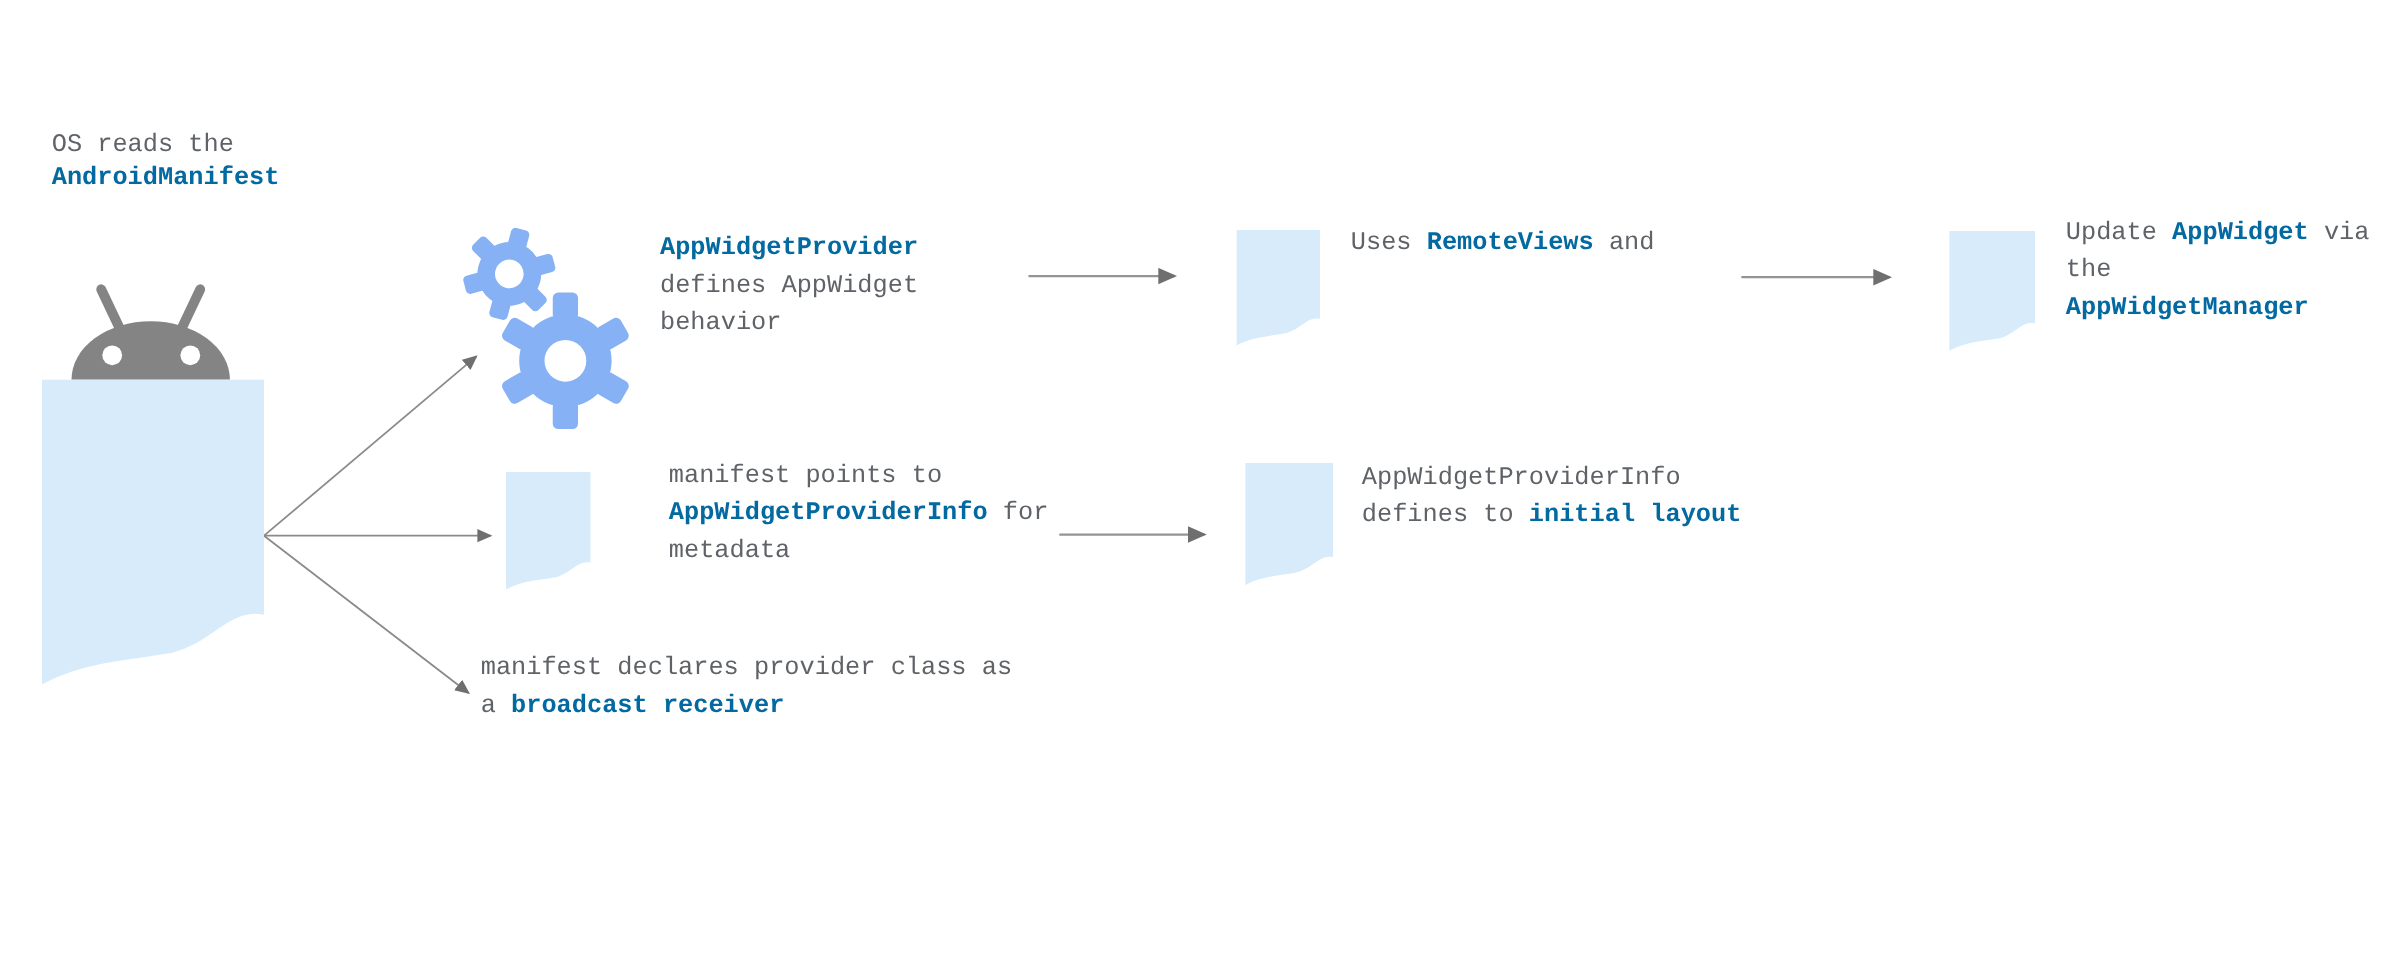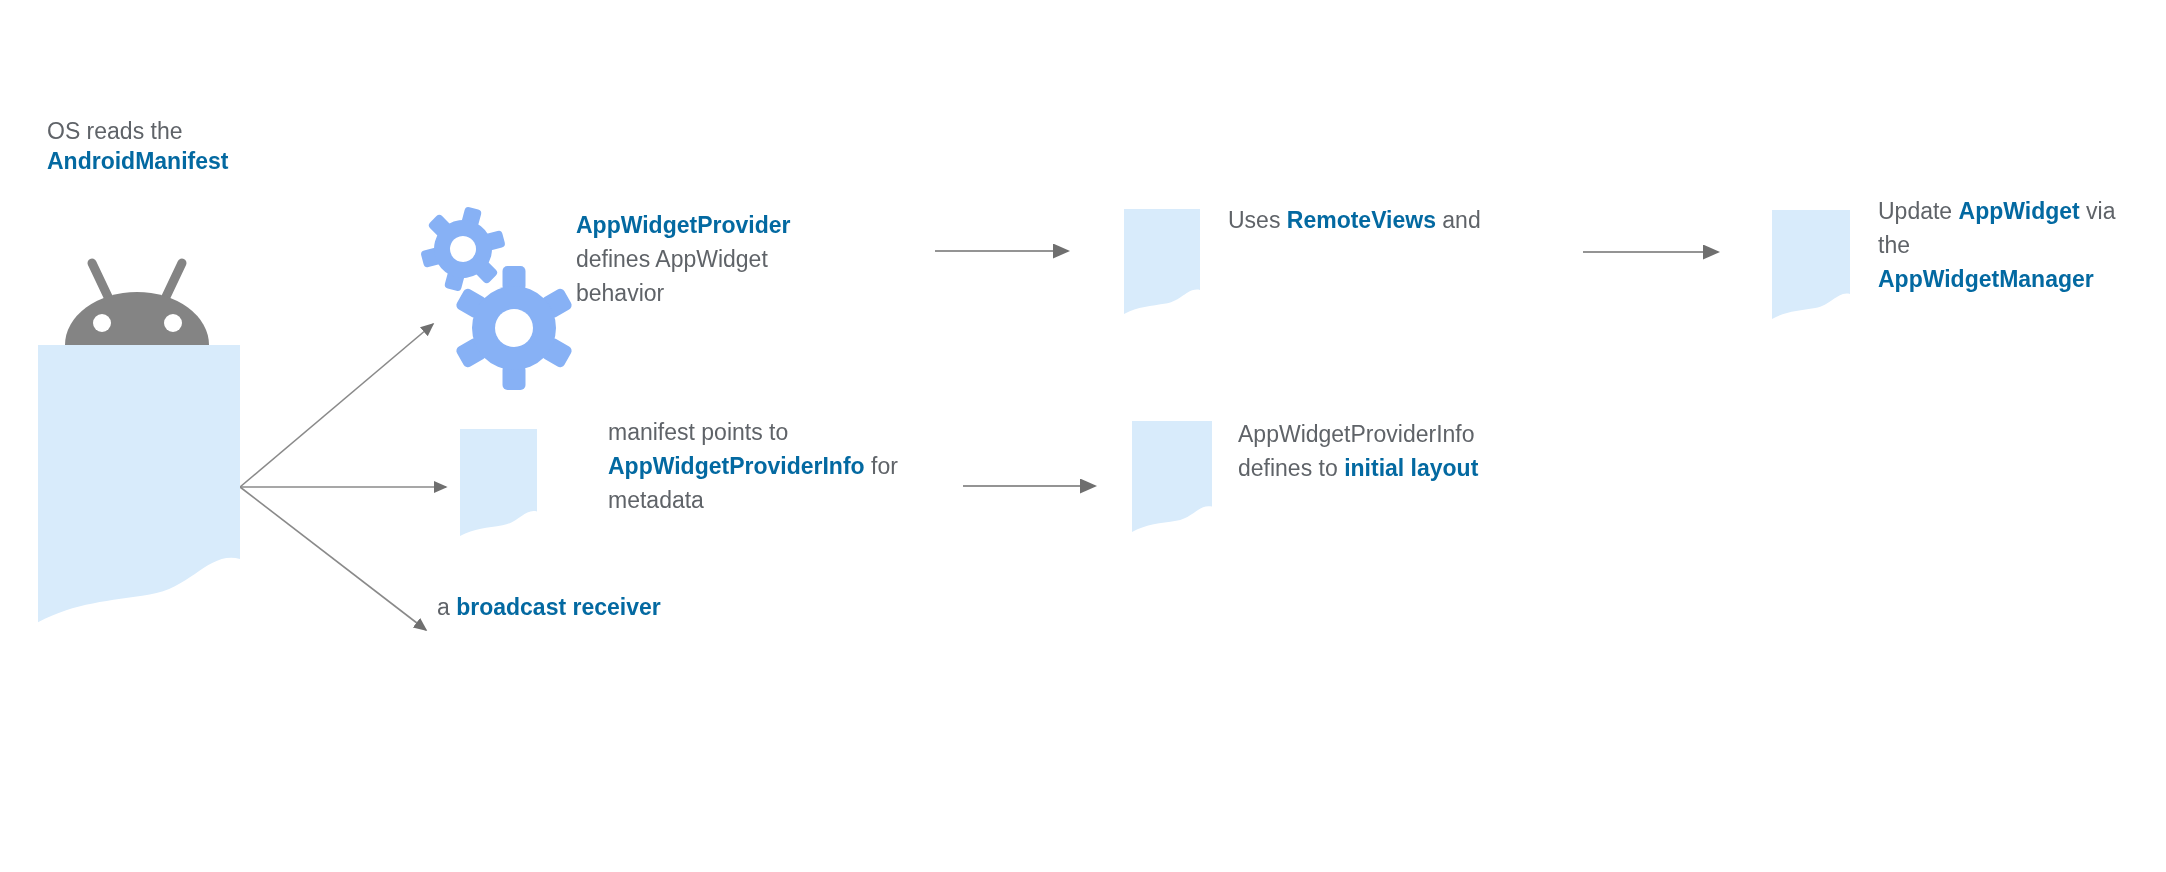--- a/index.html
+++ b/index.html
@@ -1,17 +1,17 @@
 <!DOCTYPE html>
 <html><head>
 <meta charset="utf-8">
 <style>
   html,body{margin:0;padding:0;background:#ffffff;}
   .canvas{position:relative;width:2166px;height:686px;background:#ffffff;overflow:hidden;
-          font-family:Liberation Sans, sans-serif;}
+          font-family:Liberation Mono, monospace;}
   .abs{position:absolute;}
   .tb{position:absolute;font-size:23px;line-height:34px;color:#5F6368;white-space:nowrap;}
   .tb.os{line-height:30px;}
   .tb .link{color:#0369a1;font-weight:700;}
   .overlay{position:absolute;left:0;top:0;pointer-events:none;}
   .arrow{stroke:#949494;stroke-width:2;fill:none;}
   .arrow.thin{stroke:#8a8a8a;stroke-width:1.6;}
 </style>
 </head>
 <body>
@@ -65,21 +65,21 @@
       <rect x="-11.5" y="-62" width="23" height="25" rx="5" transform="rotate(60)"></rect>
       <rect x="-11.5" y="-62" width="23" height="25" rx="5" transform="rotate(120)"></rect>
       <rect x="-11.5" y="-62" width="23" height="25" rx="5" transform="rotate(180)"></rect>
       <rect x="-11.5" y="-62" width="23" height="25" rx="5" transform="rotate(240)"></rect>
       <rect x="-11.5" y="-62" width="23" height="25" rx="5" transform="rotate(300)"></rect>
       <circle r="42"></circle>
       <circle r="19" fill="#ffffff"></circle>
     </g>
   </svg>
 
-  <div class="tb abs" style="left:576px;top:208px">
+  <div class="tb abs" style="left:600px;top:208px">
     <div><span class="link">AppWidgetProvider</span></div>
     <div><span>defines AppWidget</span></div>
     <div><span>behavior</span></div>
   </div>
 
   <svg class="abs" style="left:1124px;top:209px" width="76" height="106" viewBox="0 0 76 106" preserveAspectRatio="none">
     <path d="M0 0 H76 V81 C64 78 58 92 42 94.5 C27 97 14 97.5 0 105 Z" fill="#D8EBFB"></path>
   </svg>
   <div class="tb abs" style="left:1228px;top:203px">
     <div><span>Uses </span><span class="link">RemoteViews</span><span> and</span></div>
@@ -105,16 +105,17 @@
 
   <svg class="abs" style="left:1132px;top:421px" width="80" height="112" viewBox="0 0 76 106" preserveAspectRatio="none">
     <path d="M0 0 H76 V81 C64 78 58 92 42 94.5 C27 97 14 97.5 0 105 Z" fill="#D8EBFB"></path>
   </svg>
   <div class="tb abs" style="left:1238px;top:417px">
     <div><span>AppWidgetProviderInfo</span></div>
     <div><span>defines to </span><span class="link">initial layout</span></div>
   </div>
 
   <div class="tb abs" style="left:437px;top:590px">
+    <div><span>manifest declares provider class as</span></div>
     <div><span>a </span><span class="link">broadcast receiver</span></div>
   </div>
 
 </div>
 
 </body></html>

